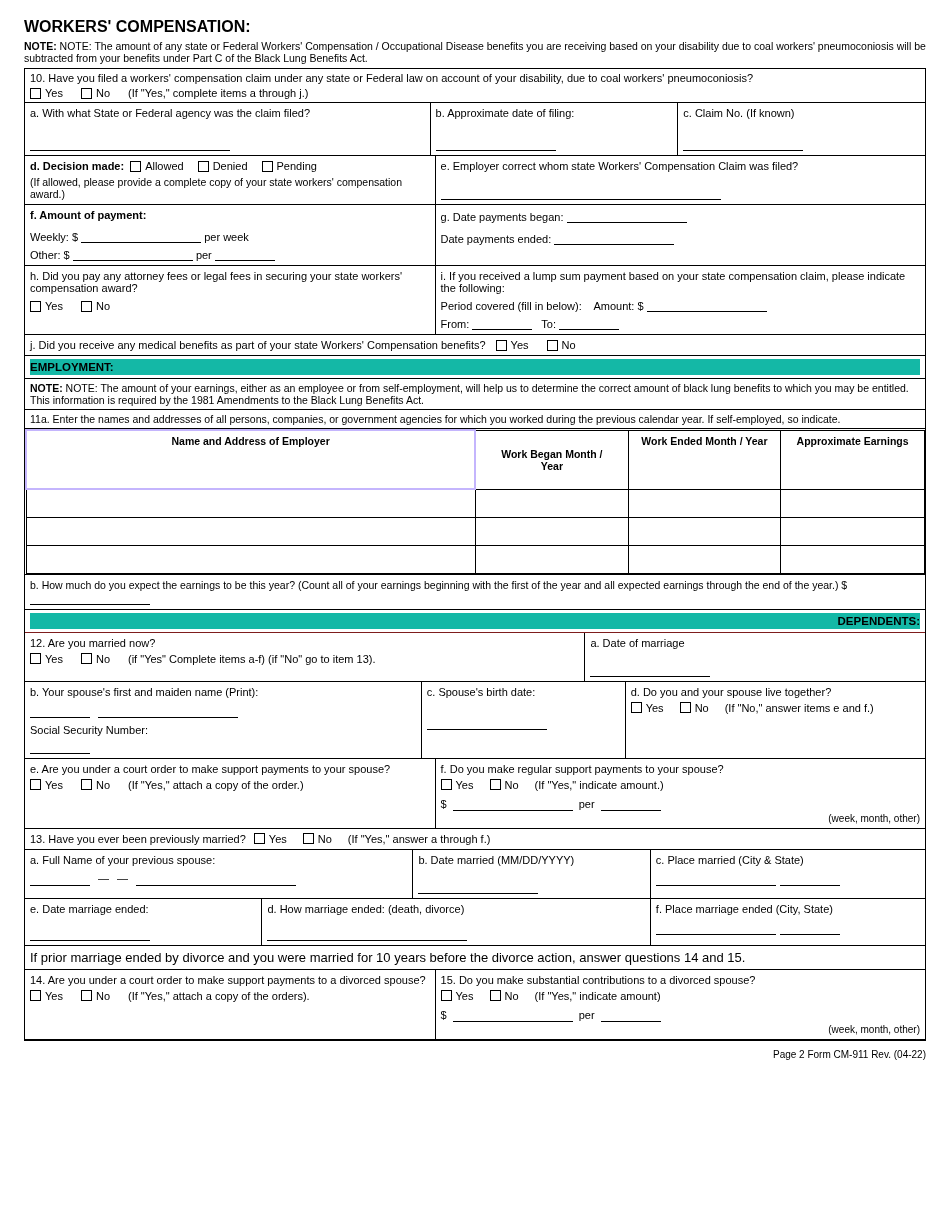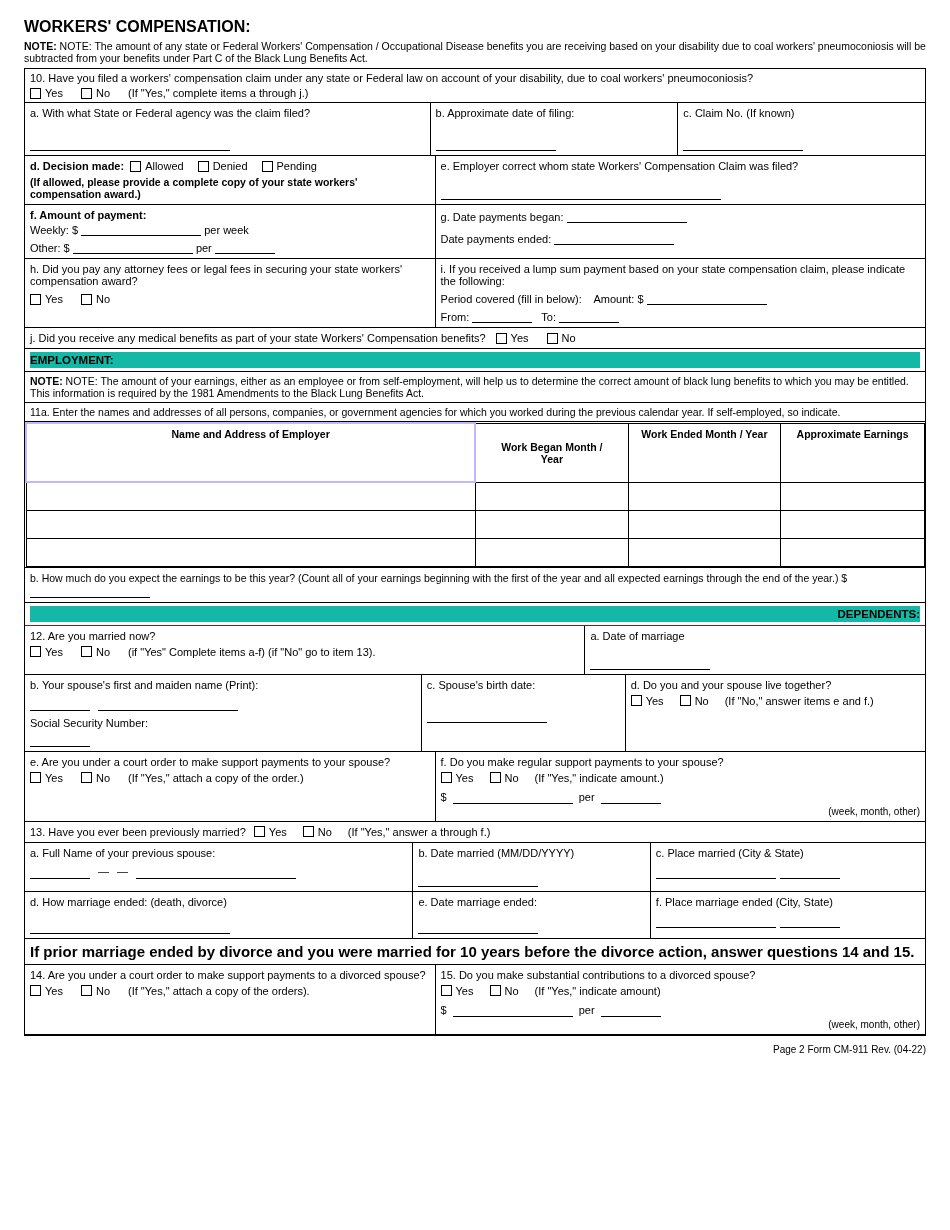--- a/index.html
+++ b/index.html
@@ -119,32 +119,32 @@
         </span>
         <span class="checkbox-label">
           <span class="checkbox"></span>
           <span>Denied</span>
         </span>
         <span class="checkbox-label">
           <span class="checkbox"></span>
           <span>Pending</span>
         </span>
       </div>
-      <div style="margin-top:4px; font-size:10.5px;font-weight:bold;">(If allowed, please provide a complete copy of your state workers' compensation award.)</div>
+      <div style="margin-top:4px; font-size:10.5px;">(If allowed, please provide a complete copy of your state workers' compensation award.)</div>
     </div>
     <div style="flex:2.4; padding:4px 5px;">
       <div>e. Employer correct whom state Workers' Compensation Claim was filed?</div>
       <div style="margin-top:14px;"><span class="inline-input-lg" style="min-width:280px;"></span></div>
     </div>
   </div>
 
   <div style="display:flex; border-bottom:1px solid #000;">
     <div style="flex:2; border-right:1px solid #000; padding:4px 5px;">
       <div class="bold">f. Amount of payment:</div>
-      <div style="margin-top:1px;">
+      <div style="margin-top:8px;">
         <span>Weekly: $</span>
         <span class="inline-input"></span>
         <span>per week</span>
       </div>
       <div style="margin-top:4px;">
         <span>Other:  $</span>
         <span class="inline-input"></span>
         <span>per</span>
         <span class="inline-input-sm"></span>
       </div>
@@ -392,38 +392,38 @@
     <div style="flex:1.4; padding:4px 5px;">
       <div>c. Place married (City &amp; State)</div>
       <div style="margin-top:6px; display:flex; gap:4px;">
         <span class="inline-input" style="min-width:120px;"></span>
         <span class="inline-input-sm"></span>
       </div>
     </div>
   </div>
 
   <div style="display:flex; border-bottom:1px solid #000;">
-    <div style="flex:2; border-right:1px solid #000; padding:4px 5px;">
-      <div>d. How marriage ended: (death, divorce)</div>
-      <div style="margin-top:12px;"><span class="inline-input-lg"></span></div>
-    </div>
     <div style="flex:1.2; border-right:1px solid #000; padding:4px 5px;">
       <div>e. Date marriage ended:</div>
       <div style="margin-top:12px;"><span class="inline-input"></span></div>
+    </div>
+    <div style="flex:2; border-right:1px solid #000; padding:4px 5px;">
+      <div>d. How marriage ended: (death, divorce)</div>
+      <div style="margin-top:12px;"><span class="inline-input-lg"></span></div>
     </div>
     <div style="flex:1.4; padding:4px 5px;">
       <div>f. Place marriage ended (City, State)</div>
       <div style="margin-top:6px; display:flex; gap:4px;">
         <span class="inline-input" style="min-width:120px;"></span>
         <span class="inline-input-sm"></span>
       </div>
     </div>
   </div>
 
-  <div style="padding:4px 5px; border-bottom:1px solid #000; font-size:15px;font-weight:bold;">
+  <div style="padding:4px 5px; border-bottom:1px solid #000; font-size:13px;">
     <span>If prior marriage ended by divorce and you were married for 10 years before the divorce action, answer questions 14 and 15.</span>
   </div>
 
   <div style="display:flex; border-bottom:1px solid #000;">
     <div style="flex:2; border-right:1px solid #000; padding:4px 5px;">
       <div>14.  Are you under a court order to make support payments to a divorced spouse?</div>
       <div style="margin-top:4px; display:flex; align-items:center; gap:10px; flex-wrap:wrap;">
         <span class="checkbox-label">
           <span class="checkbox"></span>
           <span>Yes</span>

